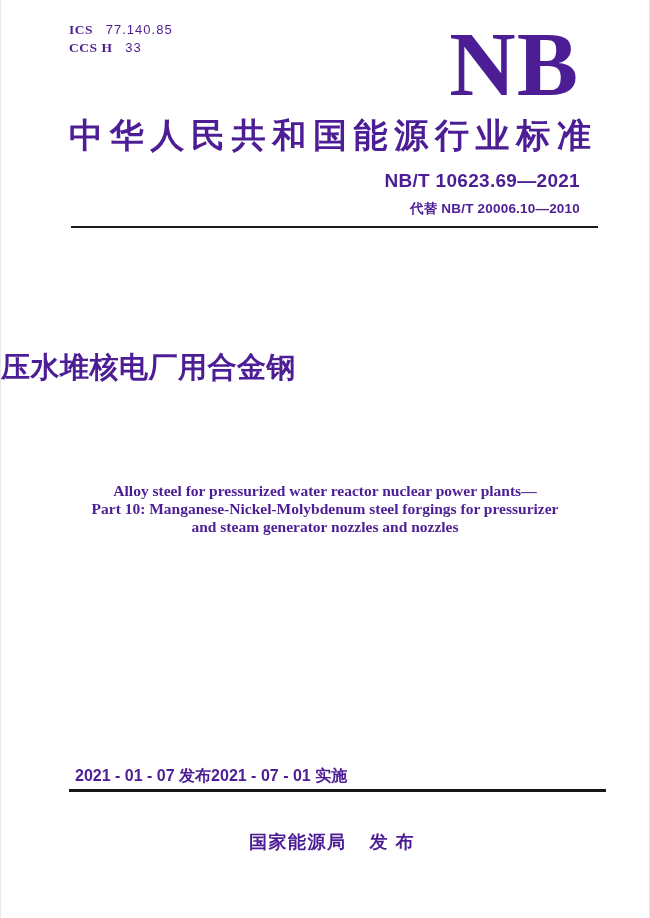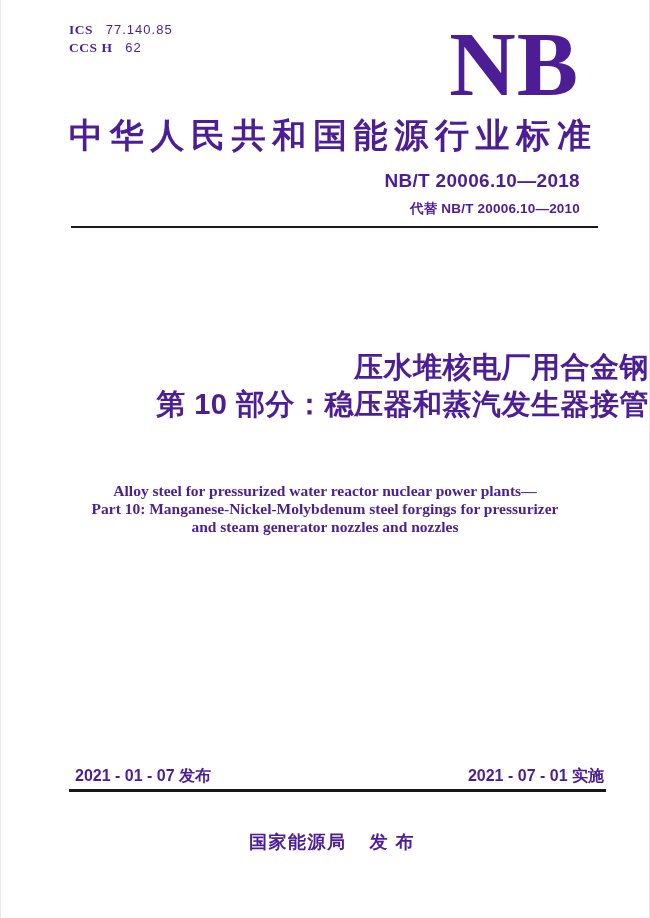--- a/index.html
+++ b/index.html
@@ -58,35 +58,35 @@
     position:absolute;left:70px;top:226px;width:527px;height:2px;
     background:#1a1a1a;
   }
   .rule-bottom{
     position:absolute;left:68px;top:789px;width:537px;height:2.5px;
     background:#171717;
   }
   
   .title-block{
     position:absolute;left:0;right:0;top:349px;
-    text-align:right;
+    text-align:left;
     font-weight:bold;font-size:29px;line-height:37px;
     letter-spacing:.5px;
   }
   
   .subtitle-block{
     position:absolute;left:0;right:0;top:482px;
     text-align:center;
     font-family:"Liberation Serif",serif;
     font-weight:bold;font-size:15.5px;line-height:18px;
   }
   
   .dates-row{
     position:absolute;left:74px;top:766px;width:529px;
-    display:flex;justify-content:space-between;
+    display:flex;
     font-weight:bold;font-size:16px;line-height:20px;
     white-space:nowrap;
   }
   
   .publisher-row{
     position:absolute;left:0;right:0;top:830px;
     display:flex;justify-content:center;gap:23px;
     font-weight:bold;font-size:18px;line-height:24px;
     letter-spacing:1.5px;transform:translateX(7px);
     white-space:nowrap;
@@ -97,21 +97,21 @@
 
 <div class="page">
 
   <div class="ics-block">
     <div class="ics-line">
       <span class="ics-label">ICS</span>
       <span class="ics-value">77.140.85</span>
     </div>
     <div class="ics-line">
       <span class="ics-label">CCS H</span>
-      <span class="ics-value">62</span>
+      <span class="ics-value">33</span>
     </div>
   </div>
 
   <div class="nb-logo">NB</div>
 
   <div class="banner" data-justify="chars">
       <span>中</span>
       <span>华</span>
       <span>人</span>
       <span>民</span>
@@ -120,29 +120,28 @@
       <span>国</span>
       <span>能</span>
       <span>源</span>
       <span>行</span>
       <span>业</span>
       <span>标</span>
       <span>准</span>
     </div>
 
   <div class="std-numbers">
-    <div class="std-current">NB/T 20006.10—2018</div>
+    <div class="std-current">NB/T 10623.69—2021</div>
     <div class="std-replaces">代替 NB/T 20006.10—2010</div>
   </div>
 
   <div class="rule-top"></div>
 
   <div class="title-block">
     <div>压水堆核电厂用合金钢</div>
-    <div>第 10 部分：稳压器和蒸汽发生器接管</div>
   </div>
 
   <div class="subtitle-block">
     <div>Alloy steel for pressurized water reactor nuclear power plants—</div>
     <div>Part 10: Manganese-Nickel-Molybdenum steel forgings for pressurizer</div>
     <div>and steam generator nozzles and nozzles</div>
   </div>
 
   <div class="dates-row">
     <span>2021 - 01 - 07 发布</span>

